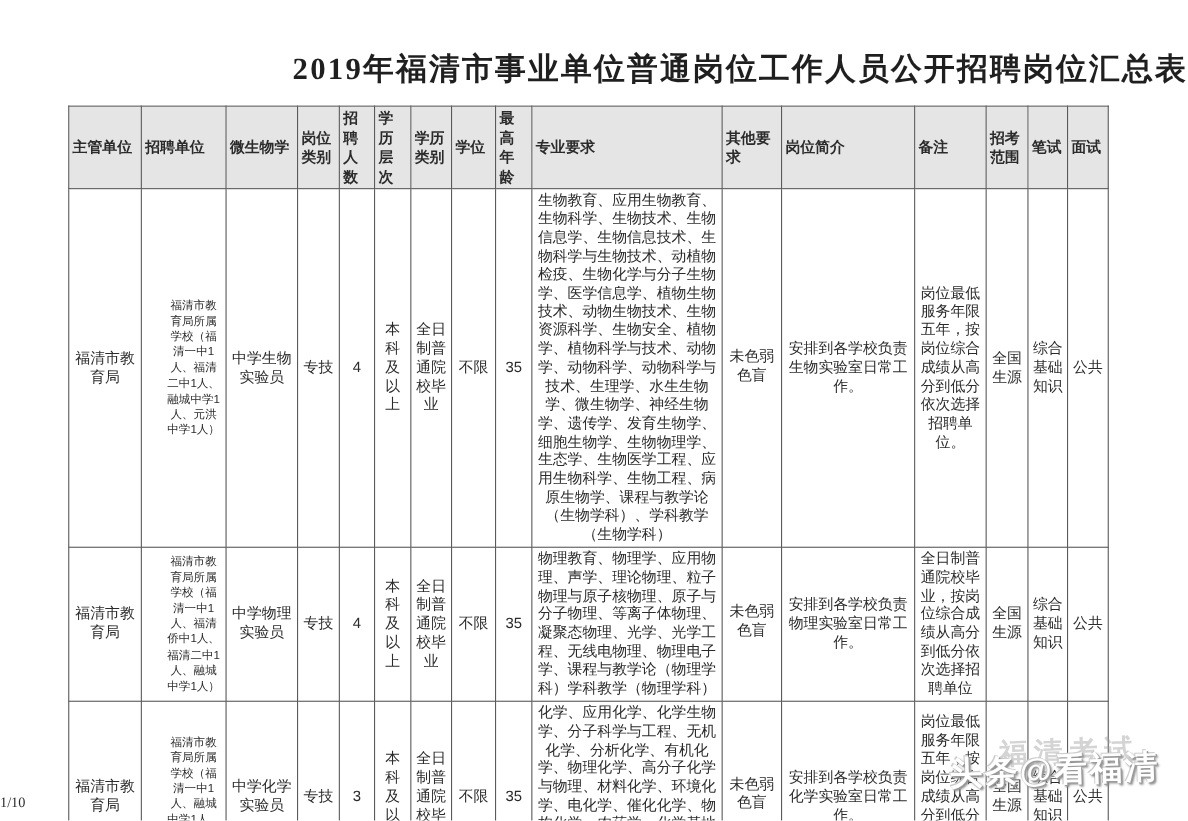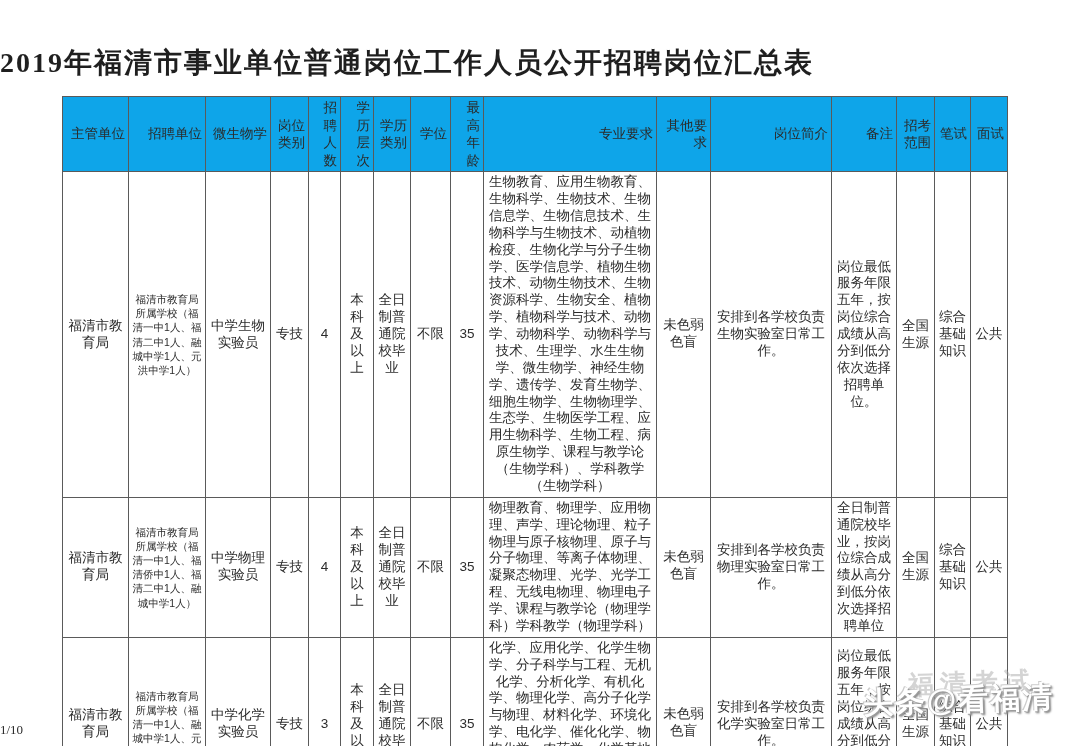--- a/index.html
+++ b/index.html
@@ -2,50 +2,50 @@
 <html><head>
 <meta charset="utf-8">
 <style>
   html,body{margin:0;padding:0;}
   body{
     width:1080px;height:746px;background:#ffffff;position:relative;overflow:hidden;
     font-family:"Liberation Sans","DejaVu Sans",sans-serif;color:#2b2b2b;
   }
   .page{position:relative;width:1080px;height:746px;}
   .doc-title{
-    text-align:left;margin:0;padding-top:44px;
+    text-align:right;margin:0;padding-top:44px;
     font-family:"Liberation Serif","DejaVu Serif",serif;
     font-size:28px;font-weight:bold;letter-spacing:2px;color:#1f1f1f;
   }
   table.jobs{
     border-collapse:collapse;table-layout:fixed;
     margin:14px 0 0 62px;width:945px;
     color:#2b2b2b;
   }
   table.jobs th, table.jobs td{
     border:1px solid #5a5a5a;
     padding:2px 3px;
     vertical-align:middle;
     overflow:hidden;
     word-break:break-all;
   }
   table.jobs th{
-    font-size:13.5px;font-weight:normal;text-align:right;line-height:1.3;
-    height:54px;background:#0ea5e9;
+    font-size:13.5px;font-weight:bold;text-align:left;line-height:1.3;
+    height:54px;background:#e5e5e5;
   }
   table.jobs td{font-size:13.5px;text-align:center;line-height:1.25;}
   
   tbody tr:nth-child(1){height:170px;}
   tbody tr:nth-child(2){height:107px;}
   tbody tr:nth-child(3){height:111px;}
   tbody tr:nth-child(4){height:67px;}
   tbody tr:nth-child(5){height:70px;}
   
   td.c0, td.c1, td.c2{text-align:left;}
-  tbody tr:nth-child(-n+3) td.c1{font-size:10.5px;line-height:1.35;}
+  tbody tr:nth-child(-n+3) td.c1{font-size:10.5px;line-height:1.35;padding-left:21px;}
   td.c9{text-align:left;font-size:10.5px;line-height:1.3;margin-left:36px;}
   tbody tr:nth-child(n+4) td.c9{font-size:13px;}
   td.c10{font-size:12.5px;font-family:Liberation Mono, monospace;}
   td.c11{text-align:left;font-size:13px;line-height:1.3;}
   tbody tr:nth-child(4) td.c11{font-size:7.5px;line-height:1.4;color:#3a3a3a;}
   td.c12{text-align:left;font-size:11.5px;line-height:1.3;}
   td.c13, td.c14{font-size:13px;}
   
   .page-number{
     position:absolute;left:0;right:0;bottom:8px;text-align:left;

